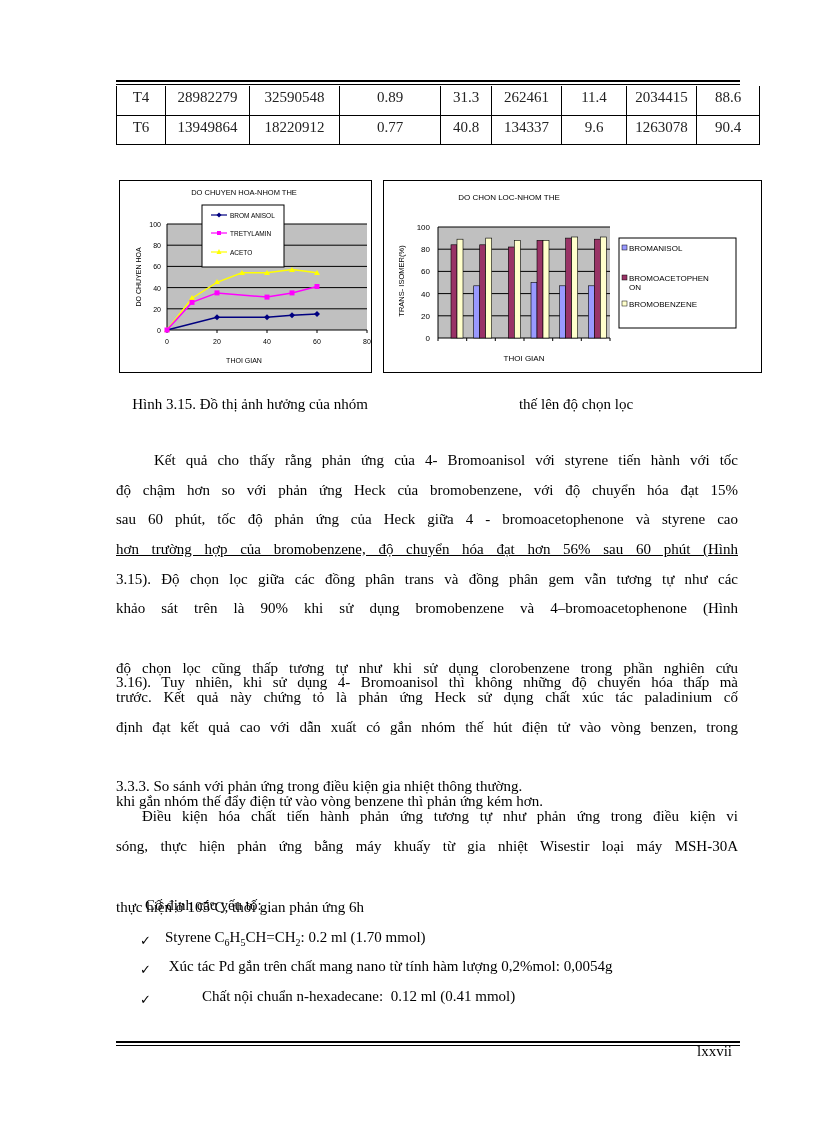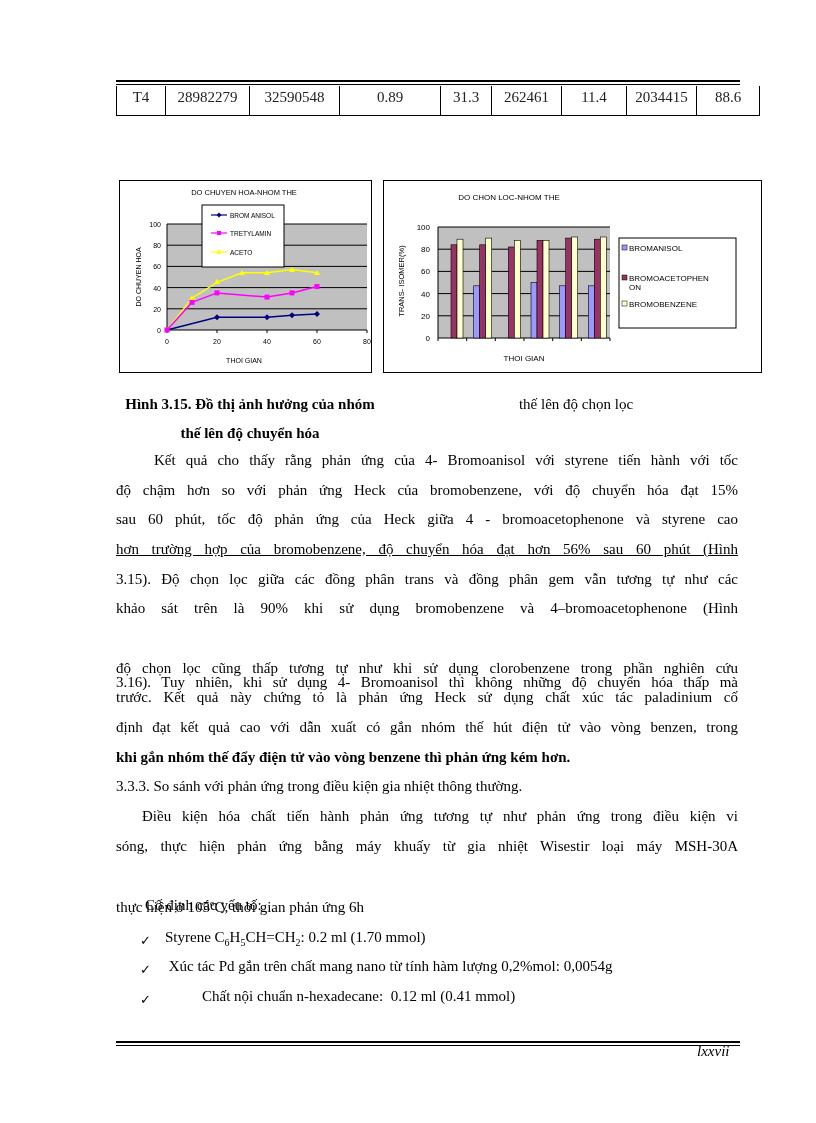--- a/index.html
+++ b/index.html
@@ -18,21 +18,21 @@
   
   .chart-box { border: 1px solid #000; background: #fff; }
   svg text { font-family: "Liberation Sans", sans-serif; }
   .caption { font-size: 15px; text-align: center; line-height: 29px; }
   .line { position: absolute; left: 116px; width: 622px; font-size: 15px; white-space: nowrap;
           text-align: justify; text-align-last: justify; }
   .line.last { text-align-last: left; }
   .bullet { position: absolute; font-size: 13px; }
   .bot-rule1 { left: 116px; top: 1041px; width: 624px; height: 2px; background: #000; }
   .bot-rule2 { left: 116px; top: 1045px; width: 624px; height: 1px; background: #000; }
-  .page-num { position: absolute; left: 697px; top: 1043px; font-size: 15px; font-style: italic; }
+  .page-num { position: absolute; left: 697px; top: 1043px; font-size: 15px; }
 </style>
 </head>
 <body>
 
 <div class="abs rule-top1"></div>
 <div class="abs rule-top2"></div>
 
 <table class="data">
   <colgroup>
     <col style="width:49px">
@@ -50,20 +50,31 @@
     <td>T4</td>
     <td>28982279</td>
     <td>32590548</td>
     <td>0.89</td>
     <td>31.3</td>
     <td>262461</td>
     <td>11.4</td>
     <td>2034415</td>
     <td>88.6</td>
   </tr>
+  <tr>
+    <td>T6</td>
+    <td>13949864</td>
+    <td>18220912</td>
+    <td>0.77</td>
+    <td>40.8</td>
+    <td>134337</td>
+    <td>9.6</td>
+    <td>1263078</td>
+    <td>90.4</td>
+  </tr>
 </tbody>
   </table>
 
 <div class="abs chart-box" style="left:119px; top:180px; width:251px; height:191px;">
   <svg width="251" height="191" viewBox="0 0 251 191">
     <text x="124" y="14" font-size="7.5" text-anchor="middle">DO CHUYEN HOA-NHOM THE</text>
 
     <rect x="47" y="43" width="200" height="106" fill="#c0c0c0"></rect>
     <g stroke="#000" stroke-width="1">
       <line x1="47" y1="43" x2="247" y2="43"></line>
@@ -200,39 +211,38 @@
       <text x="245" y="69.5">BROMANISOL</text>
       <rect x="238" y="94" width="5" height="5" fill="#993366" stroke="#000" stroke-width="0.5"></rect>
       <text x="245" y="99.5">BROMOACETOPHEN</text>
       <text x="245" y="108.5">ON</text>
       <rect x="238" y="120" width="5" height="5" fill="#ffffcc" stroke="#000" stroke-width="0.5"></rect>
       <text x="245" y="125.5">BROMOBENZENE</text>
     </g>
   </svg>
 </div>
 
-<div class="abs caption" style="left:119px; top:390px; width:262px;font-weight:bold;">
+<div class="abs caption" style="left:119px; top:390px; width:262px;">
   <div>Hình 3.15. Đồ thị ảnh hưởng của nhóm</div>
-  <div>thế lên độ chuyển hóa</div>
 </div>
 <div class="abs caption" style="left:431px; top:390px; width:290px;">
   <div>thế lên độ chọn lọc</div>
 </div>
 
 <div class="line" style="left:154px; width:584px; top:452px;">Kết quả cho thấy rằng phản ứng của 4- Bromoanisol với styrene tiến hành với tốc</div>
 <div class="line" style="top:482px;">độ chậm hơn so với phản ứng Heck của bromobenzene, với độ chuyển hóa đạt 15%</div>
 <div class="line" style="top:511px;">sau 60 phút, tốc độ phản ứng của Heck giữa 4 - bromoacetophenone và styrene cao</div>
 <div class="line" style="top:541px;text-decoration:underline;">hơn trường hợp của bromobenzene, độ chuyển hóa đạt hơn 56% sau 60 phút (Hình</div>
 <div class="line" style="top:571px;">3.15). Độ chọn lọc giữa các đồng phân trans và đồng phân gem vẫn tương tự như các</div>
 <div class="line" style="top:600px;">khảo sát trên là 90% khi sử dụng bromobenzene và 4–bromoacetophenone (Hình</div>
 <div class="line" style="top:630px;margin-top:44px;">3.16). Tuy nhiên, khi sử dụng 4- Bromoanisol thì không những độ chuyển hóa thấp mà</div>
 <div class="line" style="top:660px;">độ chọn lọc cũng thấp tương tự như khi sử dụng clorobenzene trong phần nghiên cứu</div>
 <div class="line" style="top:689px;">trước. Kết quả này chứng tỏ là phản ứng Heck sử dụng chất xúc tác paladinium cố</div>
 <div class="line" style="top:719px;">định đạt kết quả cao với dẫn xuất có gắn nhóm thế hút điện tử vào vòng benzen, trong</div>
-<div class="line last" style="top:749px;font-weight:bold;">khi gắn nhóm thế đẩy điện tử vào vòng benzene thì phản ứng kém hơn.</div>
+<div class="line last" style="top:793px;">khi gắn nhóm thế đẩy điện tử vào vòng benzene thì phản ứng kém hơn.</div>
 
 <div class="line last" style="top:778px;">3.3.3. So sánh với phản ứng trong điều kiện gia nhiệt thông thường.</div>
 
 <div class="line" style="left:142px; width:596px; top:808px;">Điều kiện hóa chất tiến hành phản ứng tương tự như phản ứng trong điều kiện vi</div>
 <div class="line" style="top:838px;">sóng, thực hiện phản ứng bằng máy khuấy từ gia nhiệt Wisestir loại máy MSH-30A</div>
 <div class="line last" style="top:867px;margin-top:32px;">thực hiện ở 105ºC, thời gian phản ứng 6h</div>
 
 <div class="line last" style="left:145px; top:897px;">Cố định các yếu tố:</div>
 
 <div>

